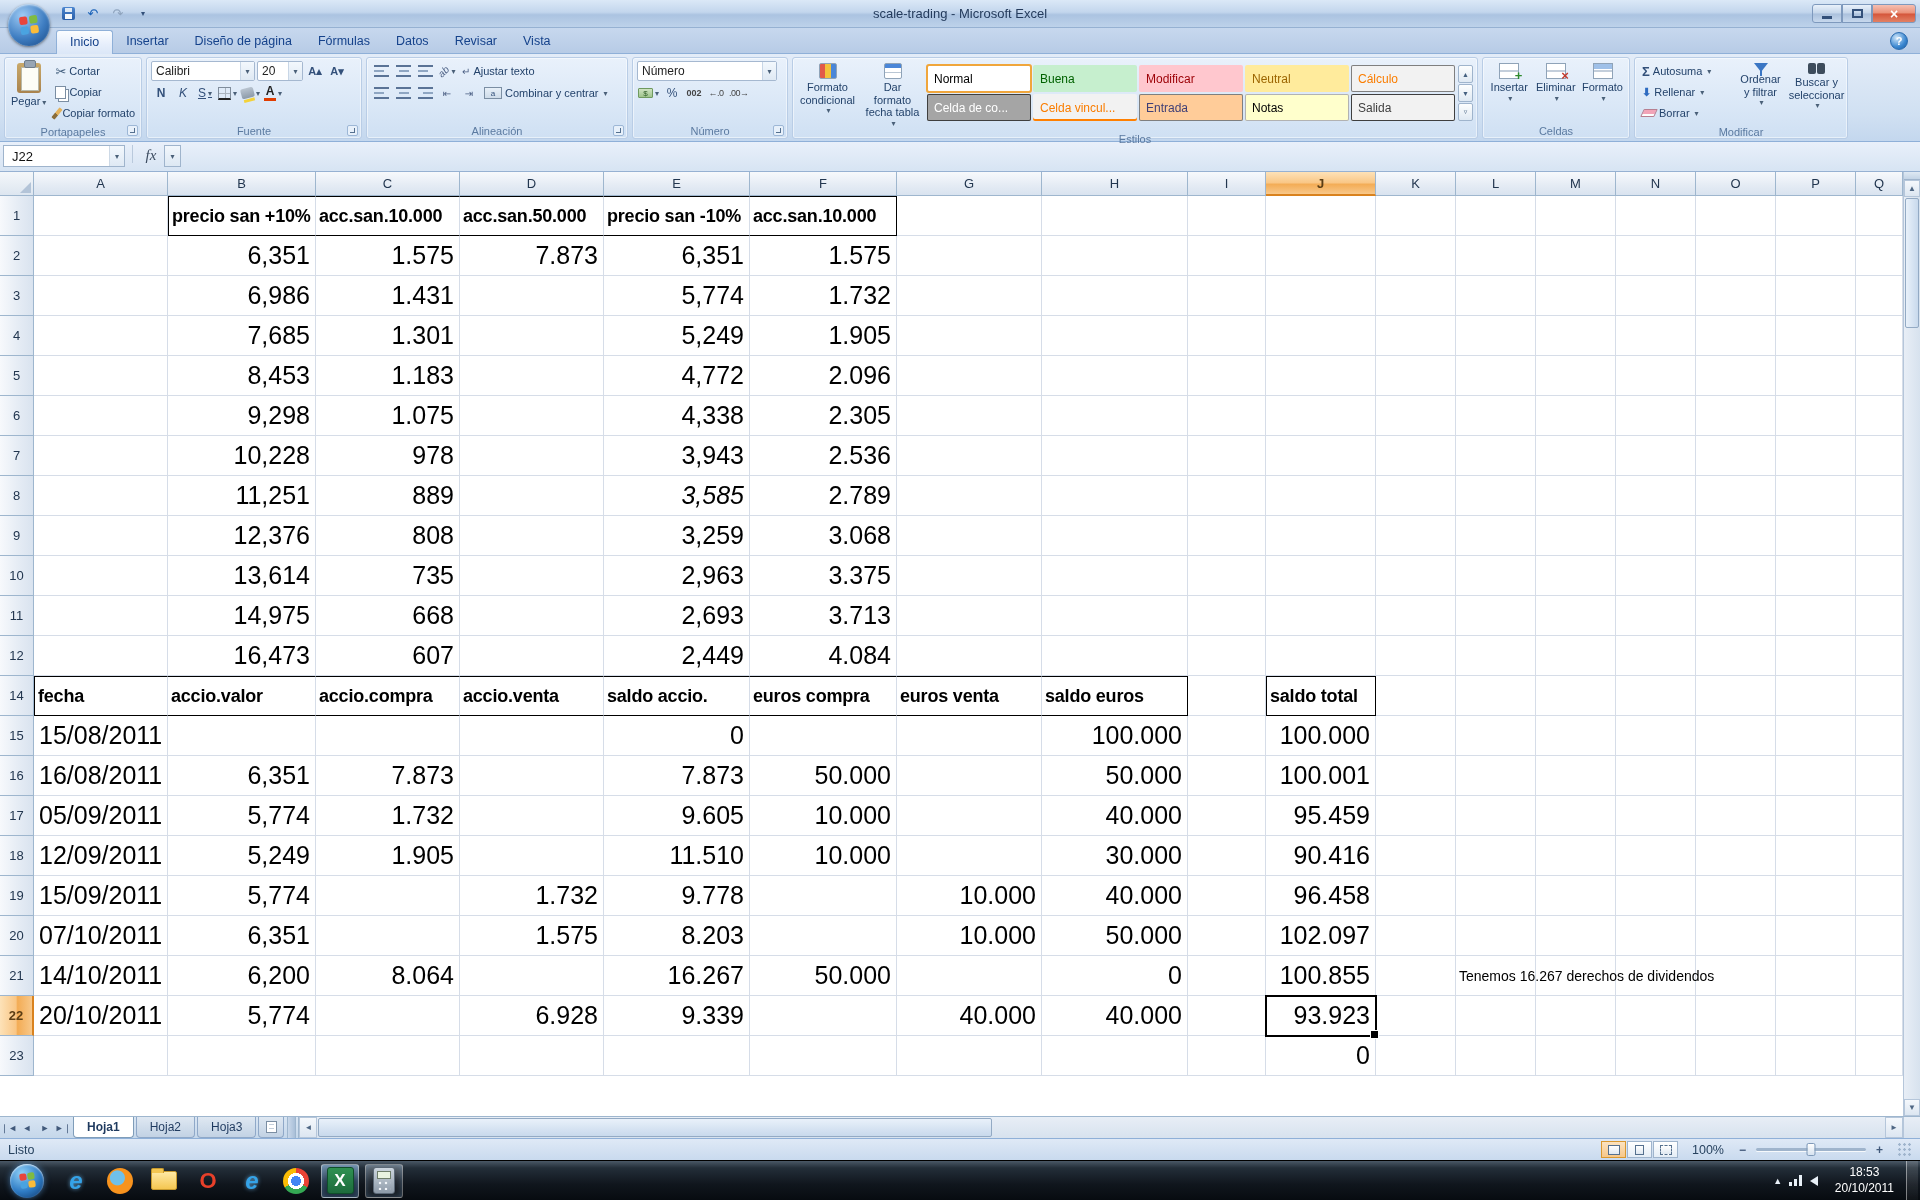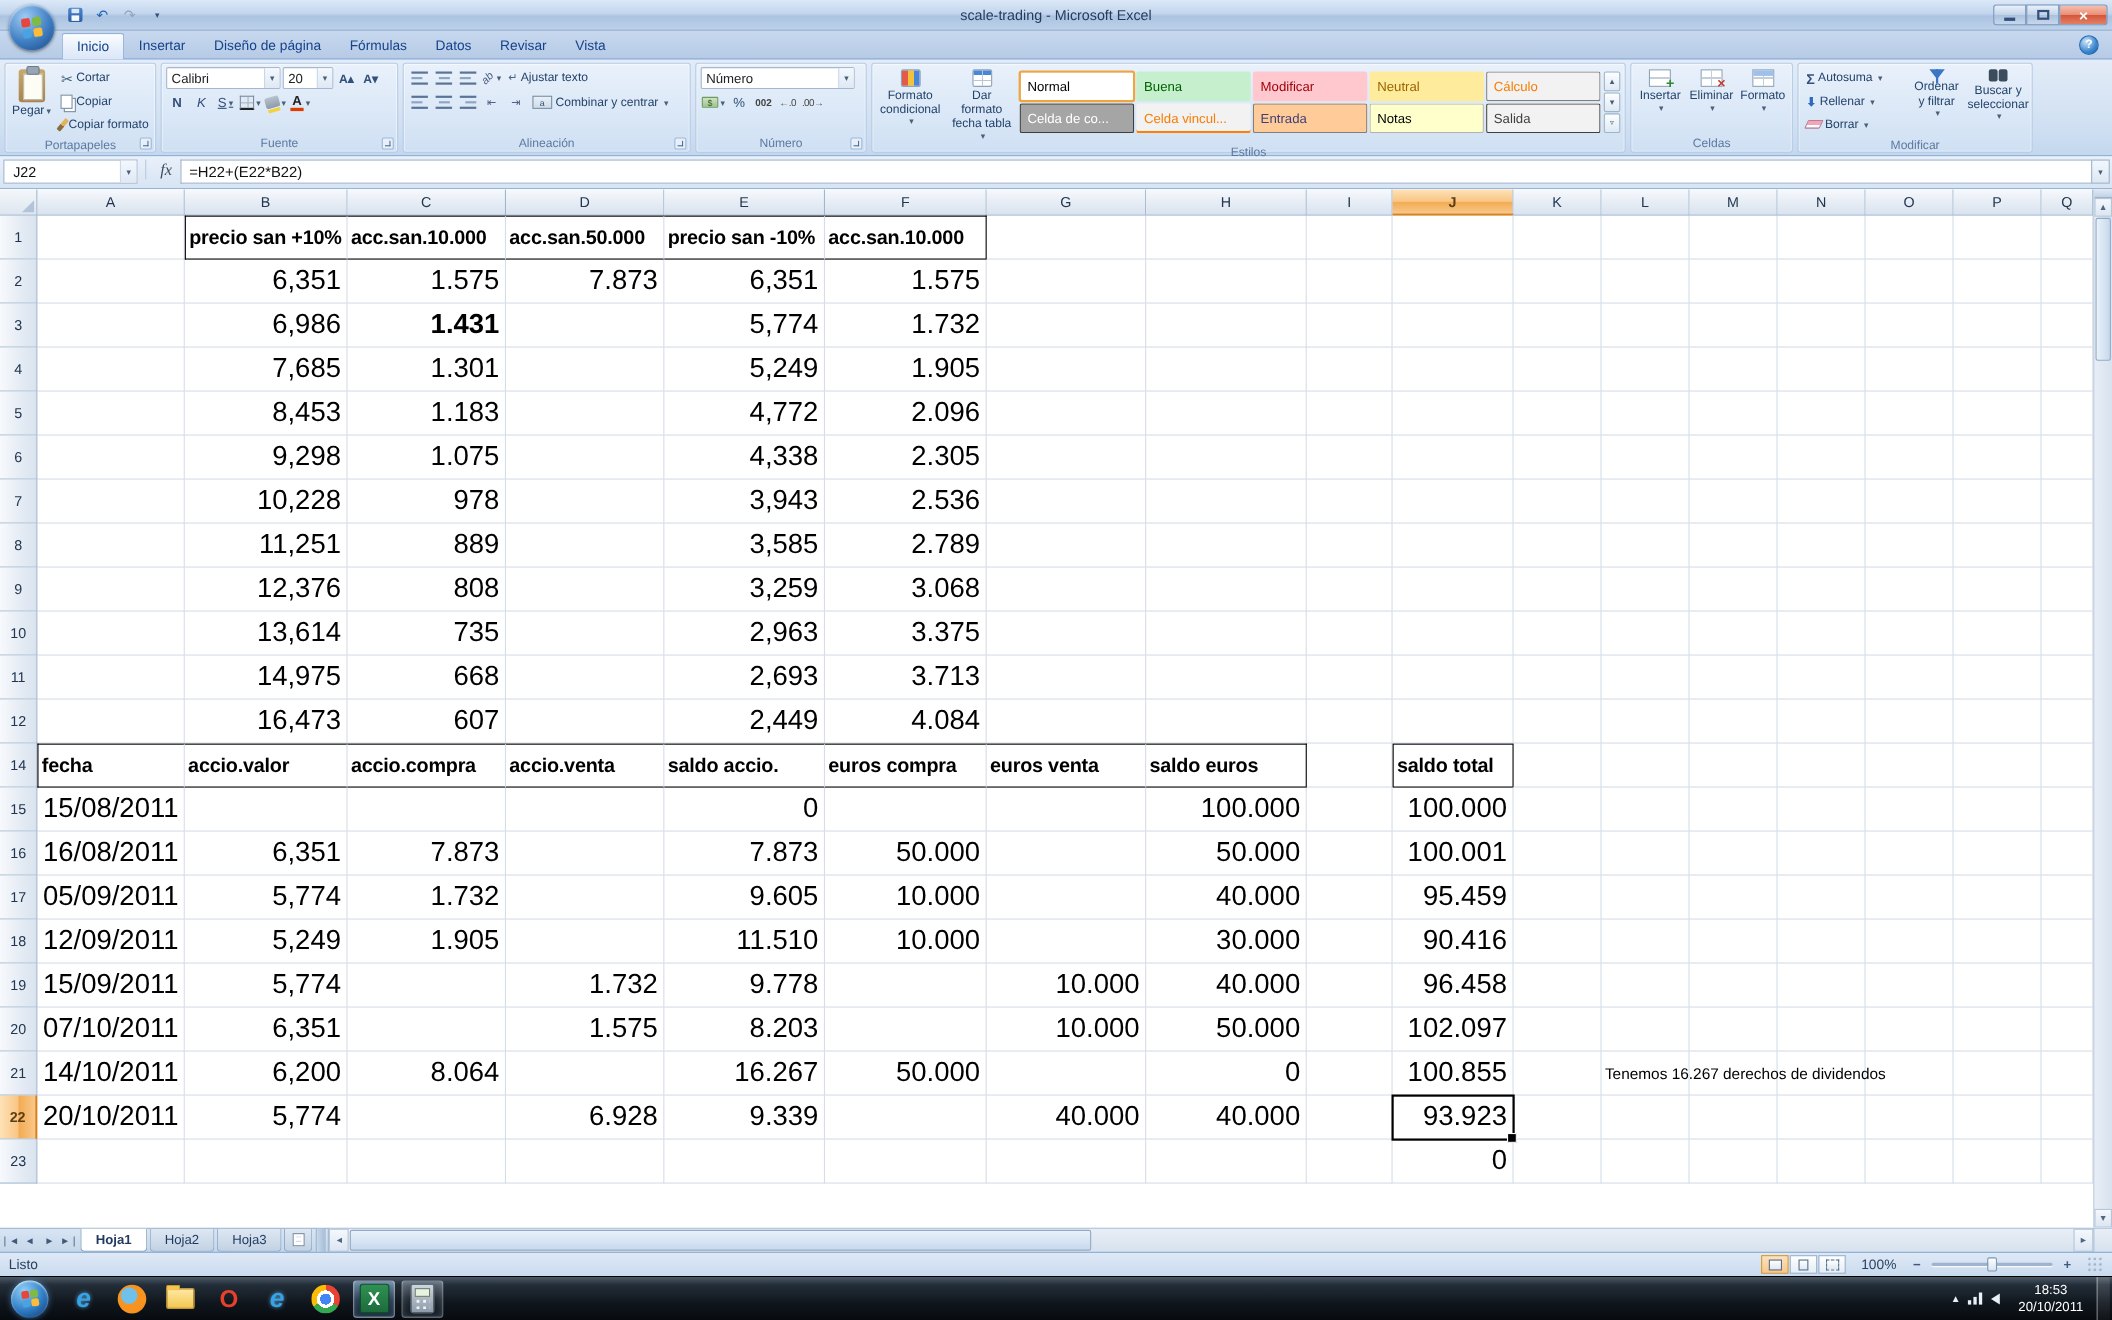--- a/index.html
+++ b/index.html
@@ -495,21 +495,20 @@
 
 </div>
 
 <div class="fbar">
   <div class="namebox">
       <span>J22</span>
       <span class="ddbox">▾</span>
     </div>
   <div class="fb-sep"></div>
   <div class="fxbtn">fx</div>
-  <div class="ffield">=H22+(E22*B22)</div>
   <div class="fexp">▾</div>
 </div>
 
 <div class="gridwrap">
   <div class="sheet">
       <div class="hrow">
         <div class="corner"></div>
         <div class="ch" style="width: 134px;">A</div>
         <div class="ch" style="width: 148px;">B</div>
         <div class="ch" style="width: 144px;">C</div>
@@ -587,21 +586,21 @@
         <div class="cell" style="width: 80px;"></div>
         <div class="cell" style="width: 80px;"></div>
         <div class="cell" style="width: 47px;"></div>
       </div>
       <div class="row">
         <div class="rh">3</div>
         <div class="cell" style="width: 134px;"></div>
         <div class="cell" style="width: 148px;">
           <span class="cv">6,986</span>
         </div>
-        <div class="cell" style="width: 144px; font-weight: bold;">
+        <div class="cell" style="width: 144px;">
           <span class="cv">1.431</span>
         </div>
         <div class="cell" style="width: 144px;"></div>
         <div class="cell" style="width: 146px;">
           <span class="cv">5,774</span>
         </div>
         <div class="cell" style="width: 147px;">
           <span class="cv">1.732</span>
         </div>
         <div class="cell" style="width: 145px;"></div>
@@ -731,21 +730,21 @@
       <div class="row">
         <div class="rh">8</div>
         <div class="cell" style="width: 134px;"></div>
         <div class="cell" style="width: 148px;">
           <span class="cv">11,251</span>
         </div>
         <div class="cell" style="width: 144px;">
           <span class="cv">889</span>
         </div>
         <div class="cell" style="width: 144px;"></div>
-        <div class="cell" style="width: 146px;">
+        <div class="cell" style="width: 146px; font-style: italic;">
           <span class="cv">3,585</span>
         </div>
         <div class="cell" style="width: 147px;">
           <span class="cv">2.789</span>
         </div>
         <div class="cell" style="width: 145px;"></div>
         <div class="cell" style="width: 146px;"></div>
         <div class="cell" style="width: 78px;"></div>
         <div class="cell" style="width: 110px;"></div>
         <div class="cell" style="width: 80px;"></div>

